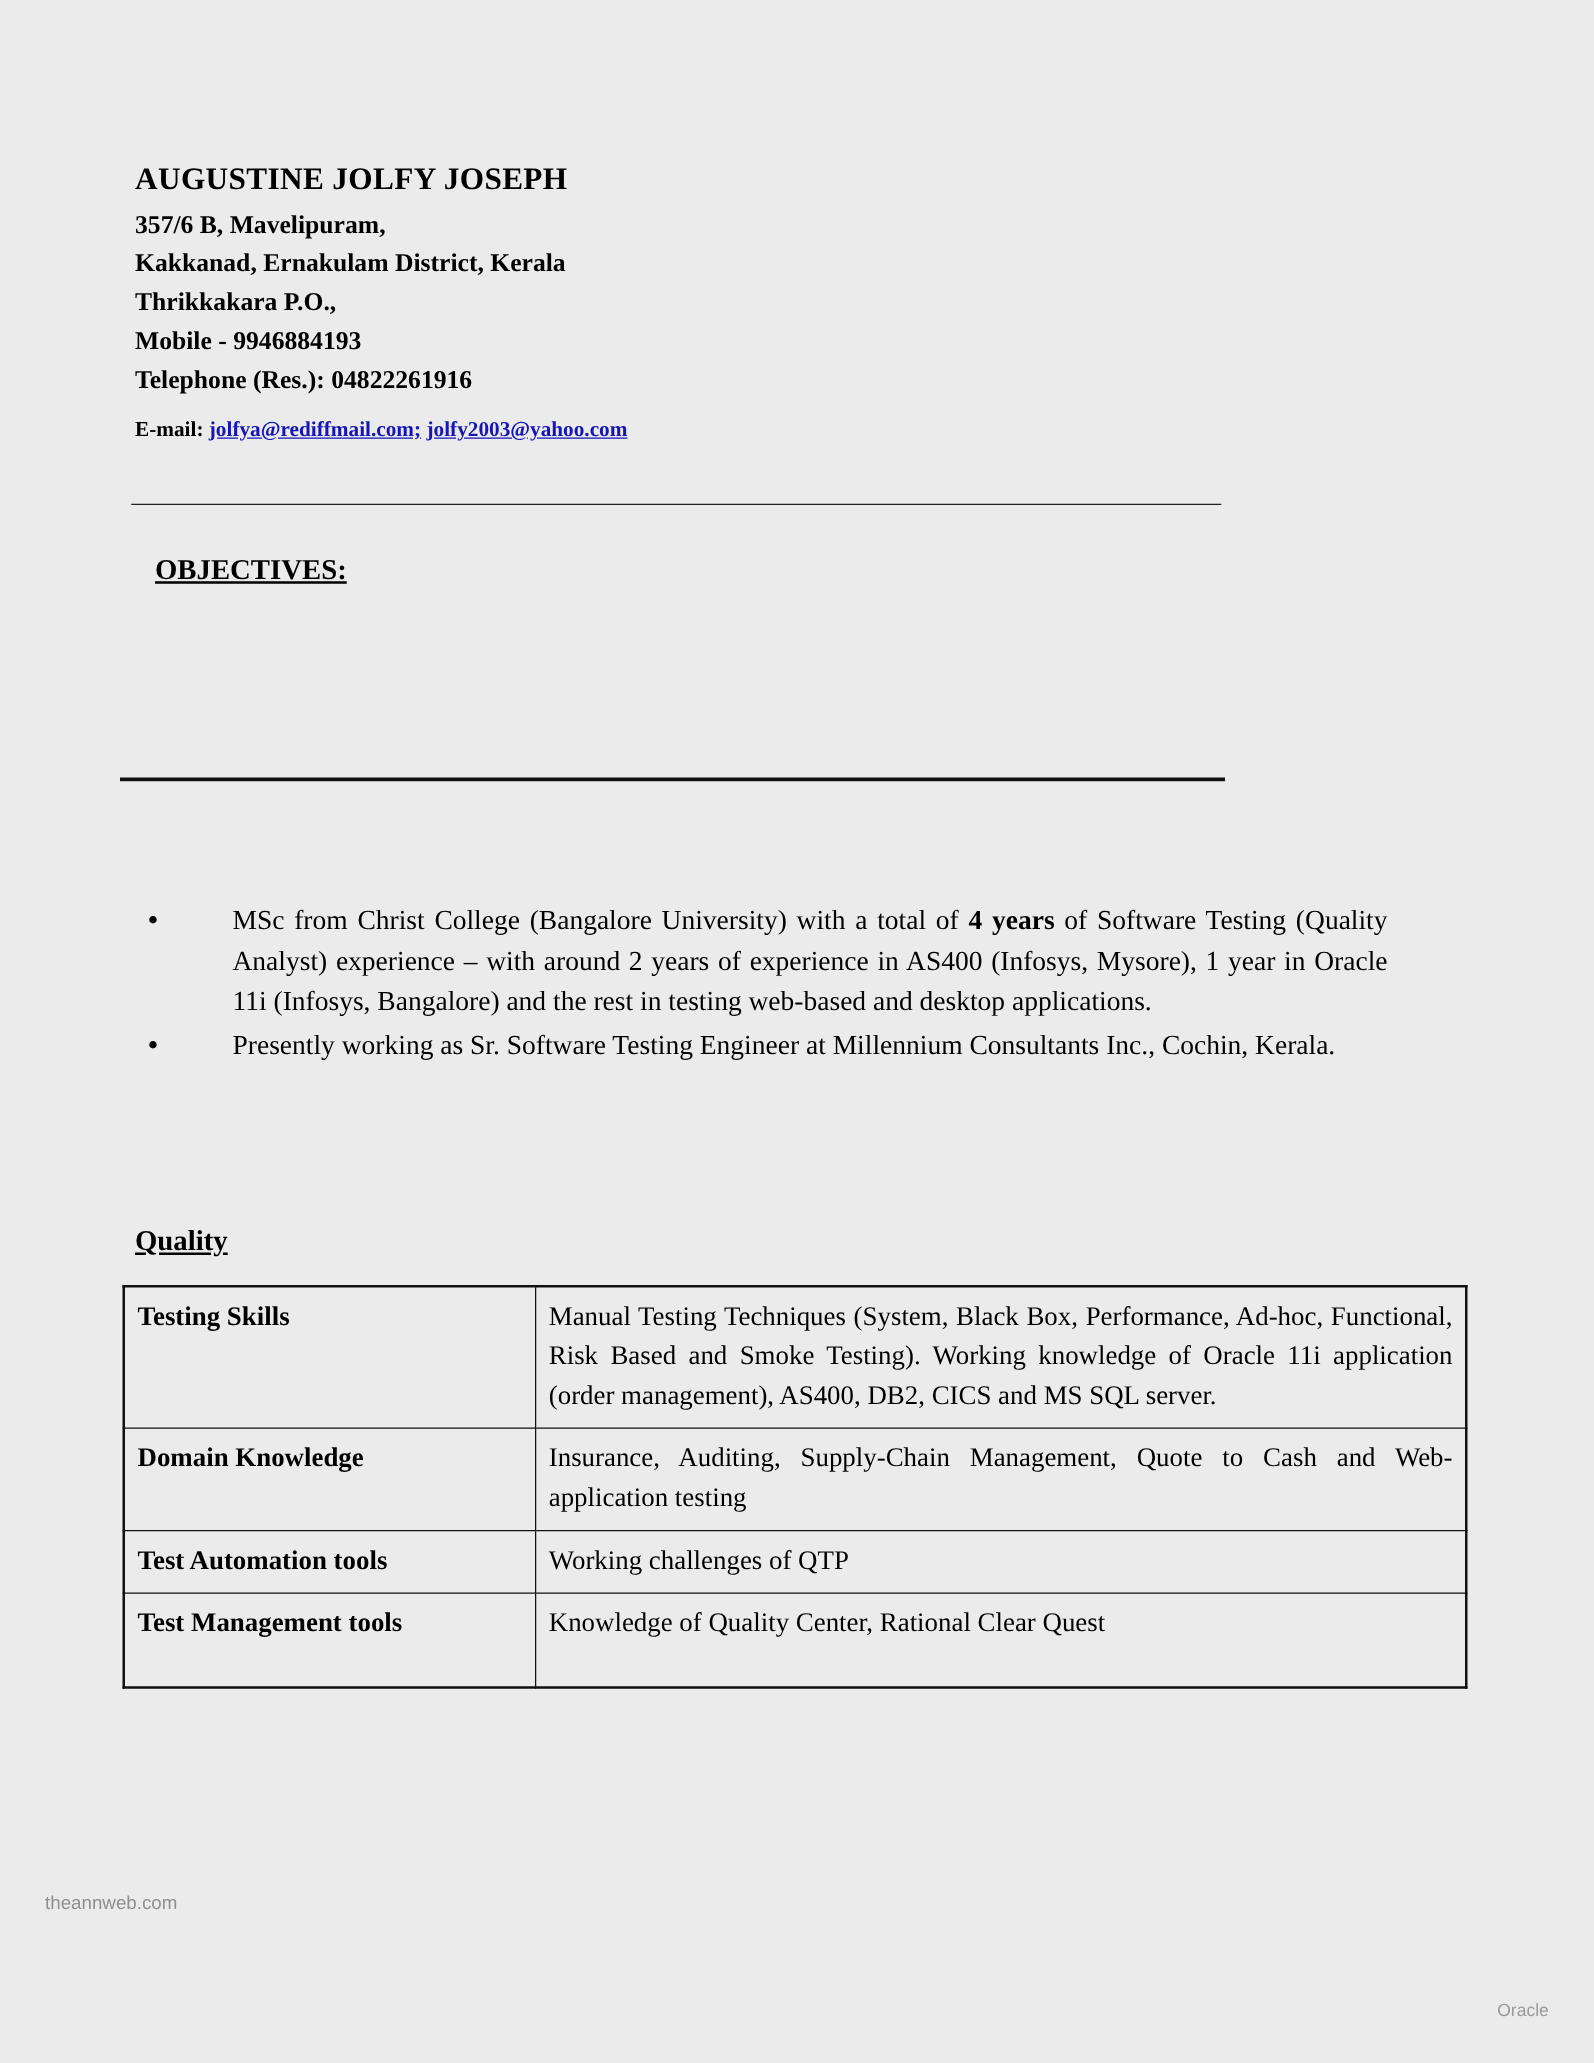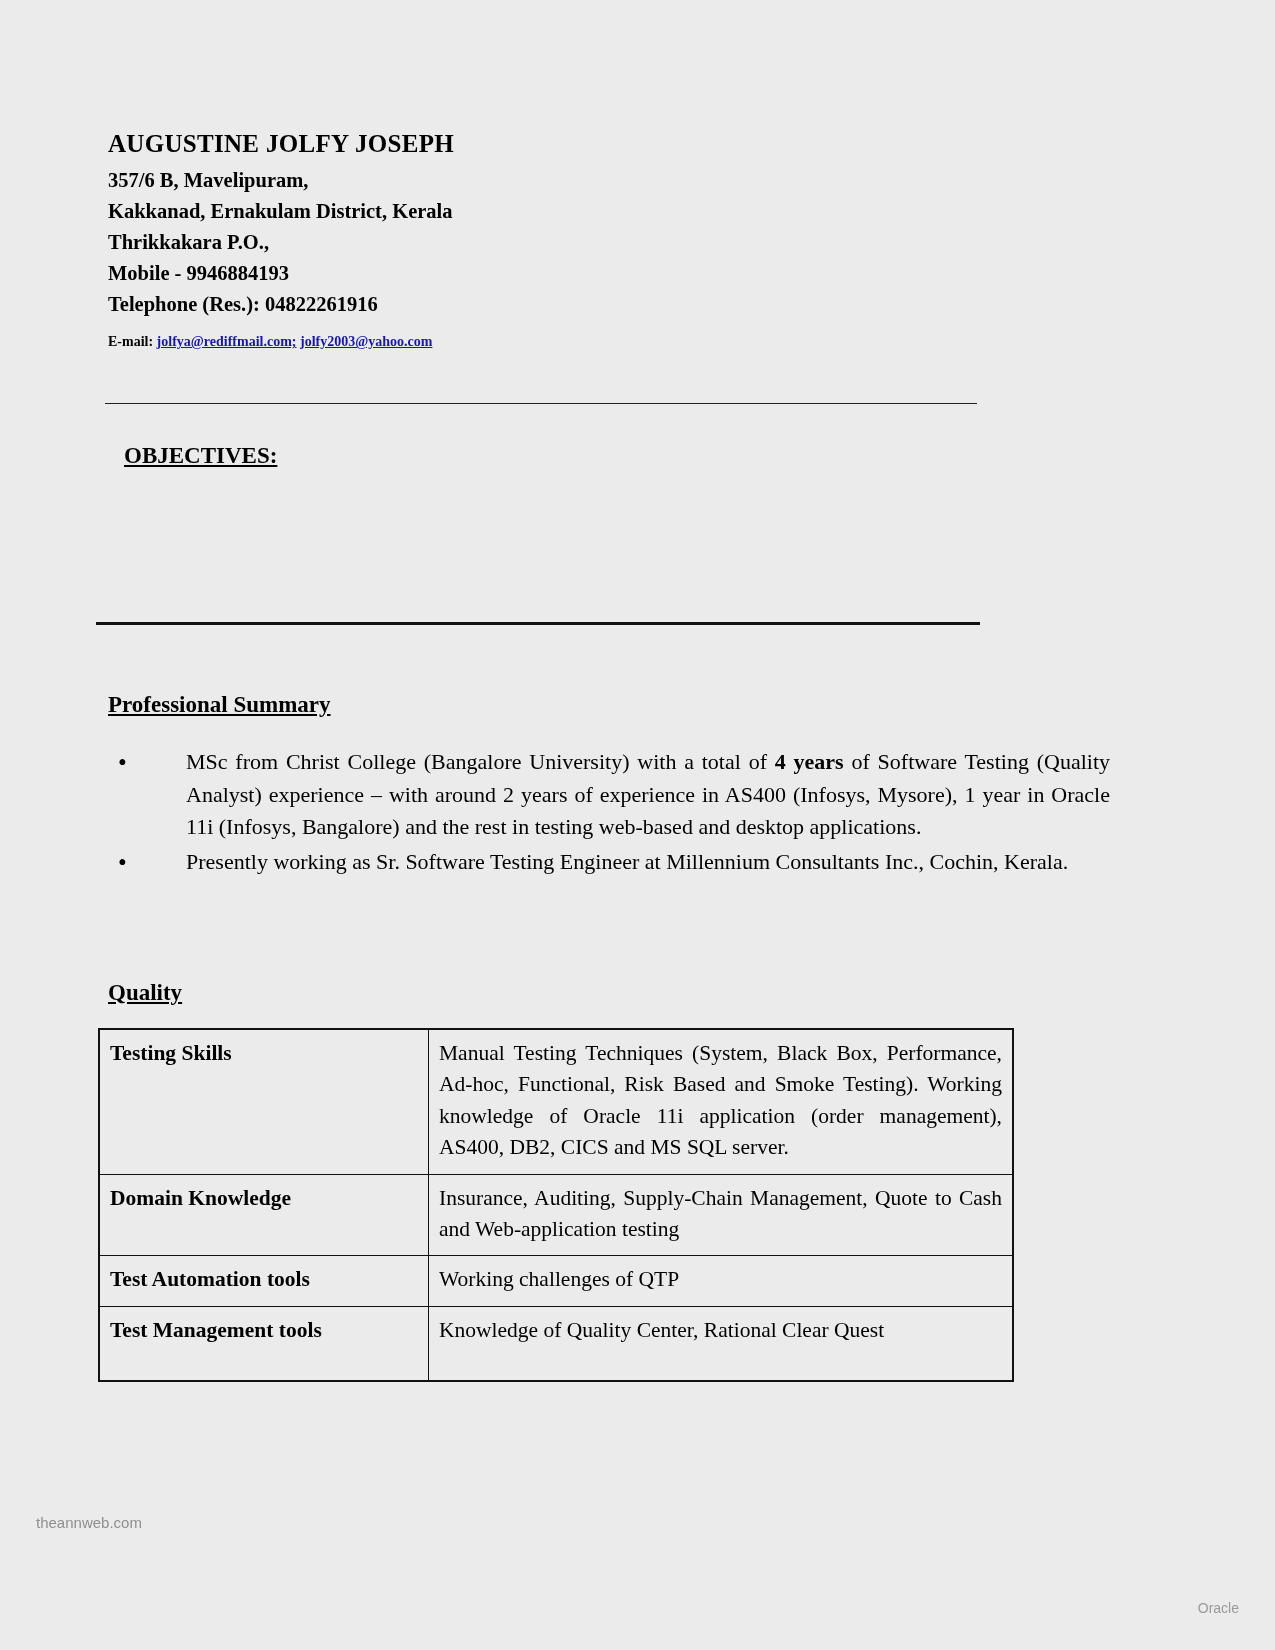--- a/index.html
+++ b/index.html
@@ -38,21 +38,21 @@
     letter-spacing: 0.3px;
     margin: 0 0 9px 8px;
   }
   .addr-line {
     font-size: 20.5px;
     font-weight: bold;
     margin: 0 0 4px 8px;
     line-height: 1.32;
   }
   .email-line {
-    font-size: 14px;
+    font-size: 17px;
     font-weight: bold;
     margin: 15px 0 0 8px;
     line-height: 1.32;
   }
   .email-link {
     color: #1515b8;
     text-decoration: underline;
     font-weight: bold;
   }
 
@@ -105,21 +105,21 @@
     top: -2px;
     font-size: 25px;
   }
   .b {
     font-weight: bold;
   }
 
   
   table.skills {
     border-collapse: collapse;
-    width: 916px;
+    width: 1076px;
     margin-left: 8px;
     table-layout: fixed;
     border: 2.5px solid #111;
   }
   table.skills td {
     border: 1.5px solid #111;
     vertical-align: top;
     padding: 8px 10px 10px 10px;
     font-size: 21.5px;
     line-height: 1.46;
@@ -178,21 +178,20 @@
 
   <div class="rule-thin" style="left:105px; top:403px; width:872px;"></div>
 
   <div style="position:absolute; left:108px; top:443px; width:1002px;">
     <div class="section-head" style="margin-left:16px;">OBJECTIVES:</div>
   </div>
 
   <div class="rule-thick" style="left:96px; top:622px; width:884px;"></div>
 
   <div style="position:absolute; left:108px; top:692px; width:1002px;">
-    <div class="section-head" style="margin-left:0;">Professional Summary</div>
 
     <ul class="bullets" style="margin-top:28px;">
       <li>
         <span>MSc from Christ College (Bangalore University) with a total of </span><span class="b">4 years</span><span> of Software Testing (Quality Analyst) experience – with around 2 years of experience in AS400 (Infosys, Mysore), 1 year in Oracle 11i (Infosys, Bangalore) and the rest in testing web-based and desktop applications.</span>
       </li>
       <li>
         <span>Presently working as Sr. Software Testing Engineer at Millennium Consultants Inc., Cochin, Kerala.</span>
       </li>
     </ul>
   </div>

